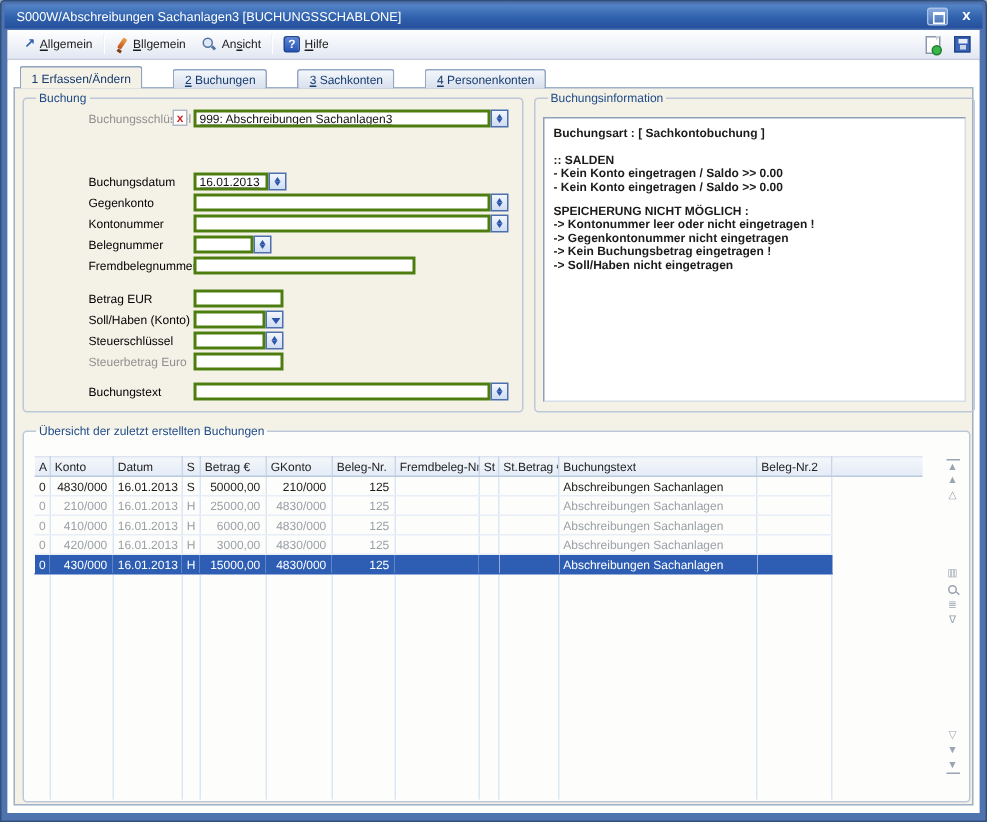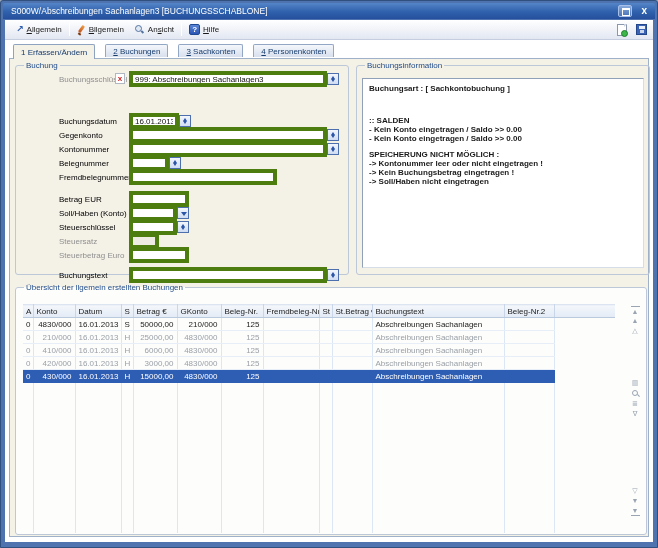--- a/index.html
+++ b/index.html
@@ -28,48 +28,48 @@
   .ico-mag::after{content:"";position:absolute;left:7px;top:7px;width:3px;height:1.5px;background:#55749f;transform:rotate(45deg);}
   .ico-help{width:11px;height:11px;background:linear-gradient(#5b86d6,#2a55b4);border:1px solid #1e4794;border-radius:2px;color:#fff;font-size:8px;font-weight:bold;text-align:center;line-height:10px;}
   .ico-new{width:10px;height:12px;background:#fff;border:1px solid #8a97ad;position:relative;margin-right:9px;}
   .ico-new::before{content:"";position:absolute;right:-1px;top:-1px;border-left:3px solid #c8d2e0;border-bottom:3px solid transparent;}
   .ico-new::after{content:"";position:absolute;right:-2px;bottom:-2px;width:5px;height:5px;border-radius:50%;background:#3cb54a;border:1px solid #1d7f2c;}
   .ico-save{width:11px;height:11px;background:#3a62b5;border:1px solid #24478c;position:relative;}
   .ico-save::before{content:"";position:absolute;left:2px;top:1px;width:6px;height:3px;background:#e8eef8;}
   .ico-save::after{content:"";position:absolute;left:3px;bottom:1px;width:4px;height:3px;background:#c9d6ea;}
 
   .workspace{position:absolute;left:0;right:0;top:21px;bottom:0;background:#ffffff;}
-  .tabstrip{position:absolute;left:8px;top:3px;display:flex;align-items:flex-start;gap:10px;z-index:2;}
+  .tabstrip{position:absolute;left:8px;top:3px;display:flex;align-items:flex-end;gap:20px;z-index:2;}
   .tab{height:13px;padding:0 7px;font-size:8px;color:#173c6e;background:linear-gradient(#f4f7fb,#d8e0ee);border:1px solid #93a7c5;border-bottom:none;border-radius:2px 2px 0 0;line-height:13px;cursor:default;}
   .tab .key{text-decoration:underline;}
   .tab.active{height:15px;background:#f4f1e7;border-color:#8ea3c0;line-height:15px;position:relative;z-index:3;}
   .tabpage{position:absolute;left:4px;right:4px;top:17px;bottom:5px;background:#f4f1e7;border:1px solid #9fb0c9;}
 
   fieldset{position:absolute;margin:0;padding:2px 6px;border:1px solid #bcc7d8;border-radius:3px;}
   legend{font-size:8px;color:#1f4a87;padding:0 2px;margin-left:2px;}
   #fs-buchung{left:5px;top:2px;width:334px;height:214px;}
   #fs-info{left:346px;top:2px;width:294px;height:214px;}
   #fs-uebersicht{left:5px;top:224px;width:632px;height:252px;background:#fdfdfb;}
 
   .frow{display:flex;align-items:center;height:14px;position:relative;}
   .flabel{flex:none;width:70px;margin-left:37px;font-size:8px;color:#000;white-space:nowrap;}
   .flabel.gray{color:#909090;}
   .g12{margin-top:28px;} .g8{margin-top:8px;} .g6{margin-top:6px;}
-  .field{height:12px;background:#fff;border:4px solid #4d7c0f;font:8px "Liberation Sans","DejaVu Sans",sans-serif;color:#111;padding:4px 2px;margin:0;outline:none;text-decoration:underline;}
+  .field{height:12px;background:#fff;border:2px solid #4d7c0f;font:8px "Liberation Sans","DejaVu Sans",sans-serif;color:#111;padding:4px 2px;margin:0;outline:none;text-decoration:underline;}
   .field.dis{background:#eeece2;}
   .w198{width:198px;} .w148{width:148px;} .w60{width:60px;} .w50{width:50px;} .w48{width:48px;} .w40{width:40px;} .w30{width:30px;}
   .spin,.dd{flex:none;width:12px;height:12px;border:1px solid #4d6fae;background:linear-gradient(#f2f6fc,#cfdcf2);position:relative;cursor:default;}
   .spin::before{content:"";position:absolute;left:3px;top:2px;border-left:2.5px solid transparent;border-right:2.5px solid transparent;border-bottom:3px solid #2a55a8;}
   .spin::after{content:"";position:absolute;left:3px;bottom:2px;border-left:2.5px solid transparent;border-right:2.5px solid transparent;border-top:3px solid #2a55a8;}
   .dd::after{content:"";position:absolute;left:3px;top:4px;border-left:3px solid transparent;border-right:3px solid transparent;border-top:4px solid #2a55a8;}
   .del{position:absolute;left:93px;top:1px;width:10px;height:11px;background:#fff;border:1px solid #b0b8c4;color:#d42222;font-size:8px;font-weight:bold;text-align:center;line-height:10px;cursor:default;}
 
   .infobox{position:absolute;left:5px;right:5px;top:8px;bottom:6px;background:#fff;border:1px solid #8fa0b8;border-bottom-color:#d5dde8;border-right-color:#d5dde8;padding:5px 6px;overflow:hidden;}
   .iline{font-size:8px;line-height:9px;color:#1b1b1b;min-height:7px;white-space:nowrap;font-weight:bold;}
-  .iline.b{font-weight:bold;margin-bottom:16px;}
+  .iline.b{font-weight:bold;margin-bottom:2px;}
 
   .grid{position:absolute;left:7px;top:12px;border-collapse:collapse;table-layout:fixed;width:592px;}
   .grid th{background:linear-gradient(#f4f7fb,#e3ebf6);border-right:1px solid #c9d6e8;border-bottom:1px solid #b9c9de;border-top:1px solid #dbe4f0;font-weight:normal;font-size:8px;color:#222;text-align:left;padding:0 3px;height:13px;white-space:nowrap;overflow:hidden;}
   .grid td{font-size:8px;height:13px;padding:0 3px;border-right:1px solid #dce7f5;border-bottom:1px solid #e8eef8;white-space:nowrap;overflow:hidden;color:#1c1c1c;}
   .grid td.num{text-align:right;} .grid td.ctr{text-align:center;}
   .grid tr.gray td{color:#9aa0a8;}
   .grid tr.sel td{background:#2e5db4;color:#fff;border-right-color:#2e5db4;border-bottom-color:#2e5db4;}
   .grid th.fill,.grid td.fill{border-right:none;border-bottom:none;background:transparent;}
   .grid th.fill{background:linear-gradient(#f4f7fb,#e3ebf6);border-bottom:1px solid #b9c9de;}
   .grid tr.filler td{height:150px;border-bottom:none;}
@@ -172,24 +172,20 @@
             <span class="flabel">Soll/Haben (Konto)</span>
             <input class="field w48" value="" style="">
             <span class="dd"></span>
           </div>
           <div class="frow">
             <span class="flabel">Steuerschlüssel</span>
             <input class="field w48" value="" style="">
             <span class="spin"></span>
           </div>
           <div class="frow">
-            <span class="flabel gray">Steuersatz</span>
-            <input class="field dis w30" value="" style="">
-          </div>
-          <div class="frow">
             <span class="flabel gray">Steuerbetrag Euro</span>
             <input class="field w60" value="" style="">
           </div>
 
           <div class="frow g6">
             <span class="flabel">Buchungstext</span>
             <input class="field w198" value="" style="">
             <span class="spin"></span>
           </div>
         </fieldset>
@@ -198,27 +194,28 @@
           <legend>Buchungsinformation</legend>
           <div class="infobox">
             <div class="iline b">Buchungsart : [ Sachkontobuchung ]</div>
             <div class="iline"></div>
             <div class="iline">:: SALDEN</div>
             <div class="iline">- Kein Konto eingetragen / Saldo &gt;&gt; 0.00</div>
             <div class="iline">- Kein Konto eingetragen / Saldo &gt;&gt; 0.00</div>
             <div class="iline"></div>
             <div class="iline">SPEICHERUNG NICHT MÖGLICH :</div>
             <div class="iline">-&gt; Kontonummer leer oder nicht eingetragen !</div>
+            <div class="iline">-&gt; Gegenkontonummer nicht eingetragen</div>
             <div class="iline">-&gt; Kein Buchungsbetrag eingetragen !</div>
             <div class="iline">-&gt; Soll/Haben nicht eingetragen</div>
           </div>
         </fieldset>
 
         <fieldset id="fs-uebersicht">
-          <legend>Übersicht der llgemein erstellten Buchungen</legend>
+          <legend>Übersicht der zuletzt erstellten Buchungen</legend>
 
           <table class="grid">
             <colgroup>
               <col style="width:10px">
                 <col style="width:42px">
                 <col style="width:46px">
                 <col style="width:12px">
               <col style="width:44px">
                 <col style="width:44px">
                 <col style="width:42px">

